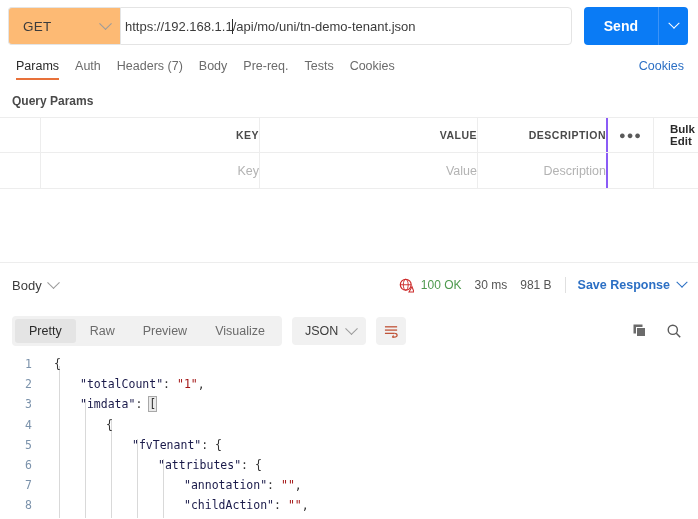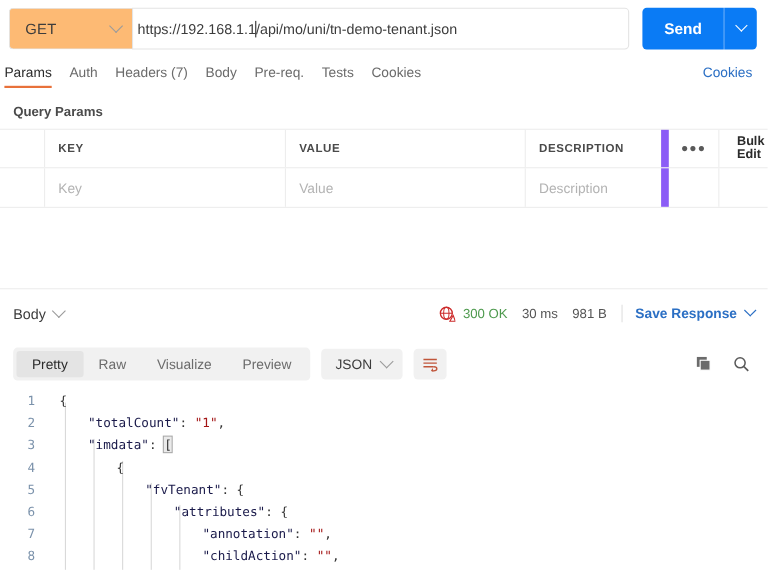--- a/index.html
+++ b/index.html
@@ -41,41 +41,41 @@
   }
   .send-caret {
     background: #0a7bf5; border-radius: 0 4px 4px 0; width: 30px;
     display: flex; align-items: center; justify-content: center; cursor: pointer;
     border-left: 1px solid #3c93f7;
   }
   .chev-w { width: 8px; height: 8px; border-right: 1.8px solid #fff; border-bottom: 1.8px solid #fff;
             transform: rotate(45deg) translate(-2px,-2px); }
 
   
-  .req-tabs { display: flex; align-items: flex-end; padding: 0 4px; height: 28px; position: relative; }
+  .req-tabs { display: flex; align-items: flex-end; padding: 0 16px; height: 28px; position: relative; }
   .rtab { font-size: 12.5px; color: #6b6b6b; padding: 0 11px 7px 0; margin-right: 5px;
           cursor: pointer; position: relative; white-space: nowrap; }
   .rtab:first-child { padding-left: 0; }
   .rtab.active { color: #2b2b2b; }
   .rtab.active::after {
     content: ""; position: absolute; left: 0; right: 11px; bottom: 0; height: 2px; background: #e8713a;
   }
   .cookies-link { position: absolute; right: 14px; bottom: 7px; font-size: 12.5px; color: #2b6fc4; cursor: pointer; }
 
   .query-params { font-size: 12px; color: #4a4a4a; font-weight: bold; padding: 14px 0 9px 12px; }
 
   
   .ptable { border-top: 1px solid #ededed; border-bottom: 1px solid #ededed; }
   .prow { display: flex; height: 35px; align-items: stretch; }
   .prow.headrow { border-bottom: 1px solid #ededed; }
-  .pcell { display: flex; align-items: center; padding: 0 0 0 12px; border-right: 1px solid #ededed; }
+  .pcell { display: flex; align-items: center; padding: 0 0 0 12px; border-right: 1px solid #ededed; justify-content: flex-end; }
   .pcell.check { width: 41px; padding: 0; border-right: 1px solid #ededed; }
   .pcell.key { width: 219px; }
   .pcell.val { width: 218px; }
-  .pcell.desc { width: 130px; border-right: 7px solid #8b5cf6; }
+  .pcell.desc { width: 130px; border-right: 2px solid #8b5cf6; }
   .pcell.dots { width: 46px; justify-content: center; padding: 0; border-right: 1px solid #ededed; cursor: pointer; }
   .pcell.bulk { flex: 1; justify-content: center; padding: 0; border-right: none; cursor: pointer; }
   .hdr-txt { font-size: 10.5px; font-weight: bold; color: #4a4a4a; letter-spacing: .5px; }
   .ph-txt { font-size: 12.5px; color: #b3b3b3; }
   .bulk-txt { font-size: 11.5px; font-weight: bold; color: #2b2b2b; margin-left: 16px; }
   .dots-ico { letter-spacing: 1px; color: #5a5a5a; font-size: 11px; line-height: 1; }
 
   
   .resp-sep { position: absolute; left: 0; right: 0; top: 262px; height: 1px; background: #ededed; }
 
@@ -199,34 +199,34 @@
     </div>
     <div class="spacer"></div>
     <span class="warn-ico">
       <svg width="15" height="15" viewBox="0 0 16 16">
         <circle cx="7.2" cy="7.2" r="5.8" fill="none" stroke="#cc2b2b" stroke-width="1.3"></circle>
         <ellipse cx="7.2" cy="7.2" rx="2.6" ry="5.8" fill="none" stroke="#cc2b2b" stroke-width="1"></ellipse>
         <line x1="1.5" y1="7.2" x2="12.9" y2="7.2" stroke="#cc2b2b" stroke-width="1"></line>
         <path d="M10.6 15 L13.9 9.4 L16 15 Z" fill="#fff" stroke="#cc2b2b" stroke-width="1.1"></path>
       </svg>
     </span>
-    <span class="stat-txt ok">300 OK</span>
+    <span class="stat-txt ok">100 OK</span>
     <span class="meta-txt">30 ms</span>
     <span class="meta-txt">981 B</span>
     <span class="vdiv"></span>
     <span class="save-resp">Save Response</span>
     <span class="chev-b"></span>
   </div>
 
   <div class="resp-tabs">
     <div class="seg">
       <div class="seg-item active">Pretty</div>
       <div class="seg-item">Raw</div>
+      <div class="seg-item">Preview</div>
       <div class="seg-item">Visualize</div>
-      <div class="seg-item">Preview</div>
     </div>
     <div class="fmt-drop">
       <span class="fmt-lbl">JSON</span>
       <span class="chev"></span>
     </div>
     <div class="wrap-btn">
       <svg width="15" height="15" viewBox="0 0 16 16">
         <line x1="1" y1="3" x2="14" y2="3" stroke="#c0553a" stroke-width="1.4"></line>
         <line x1="1" y1="6.5" x2="14" y2="6.5" stroke="#c0553a" stroke-width="1.4"></line>
         <line x1="1" y1="10" x2="11" y2="10" stroke="#c0553a" stroke-width="1.4"></line>

